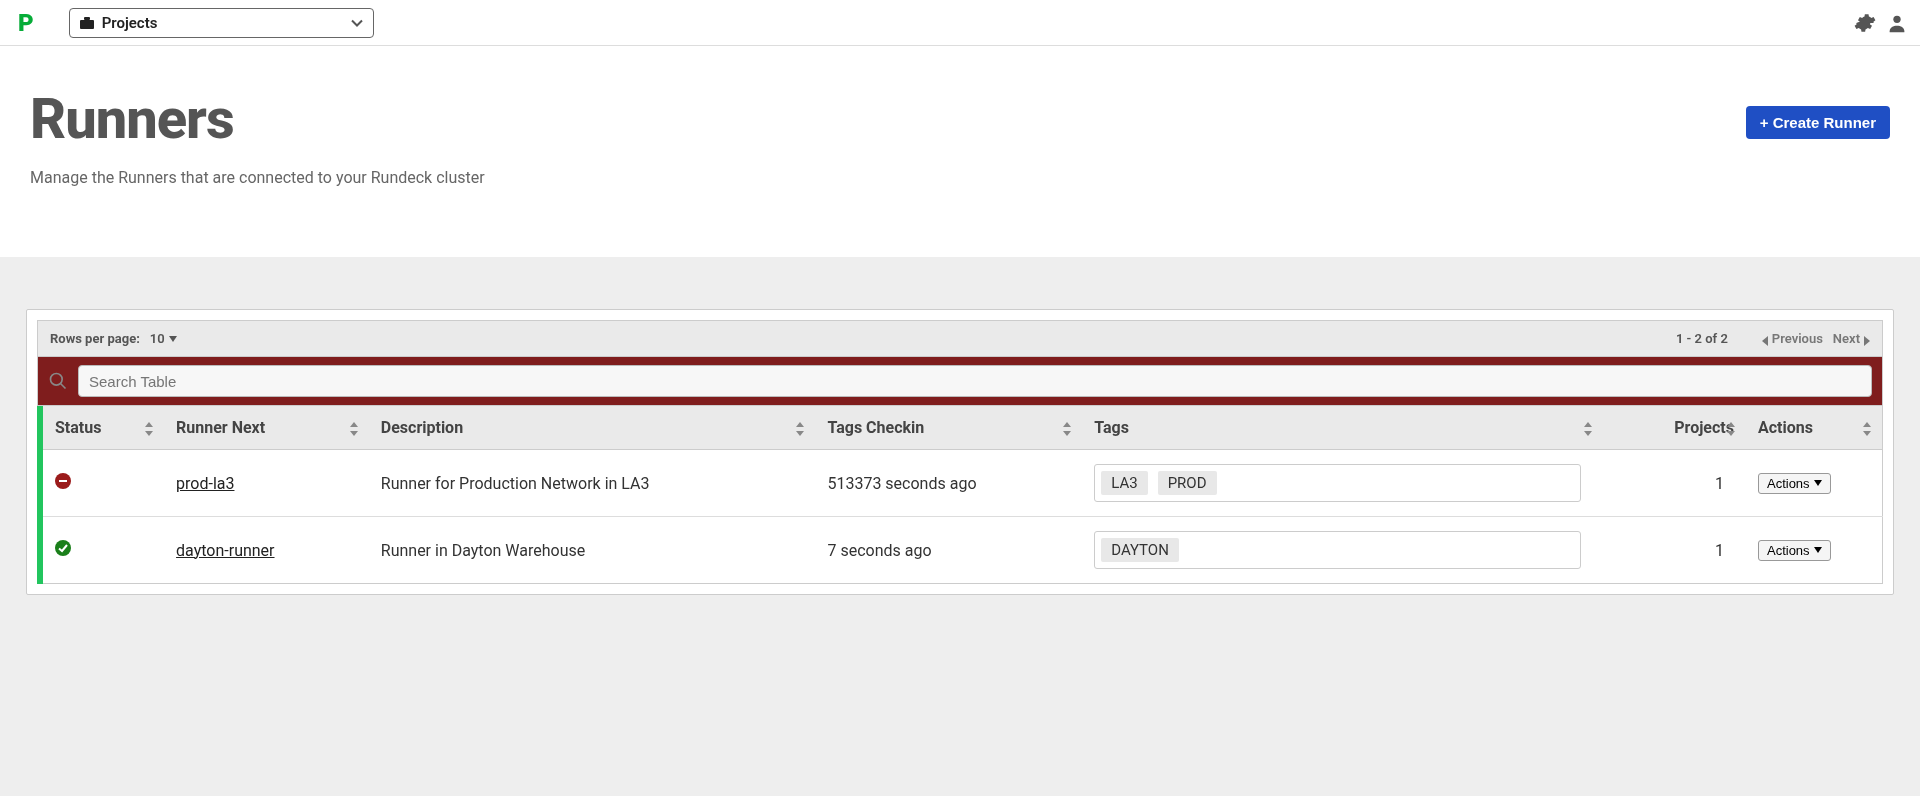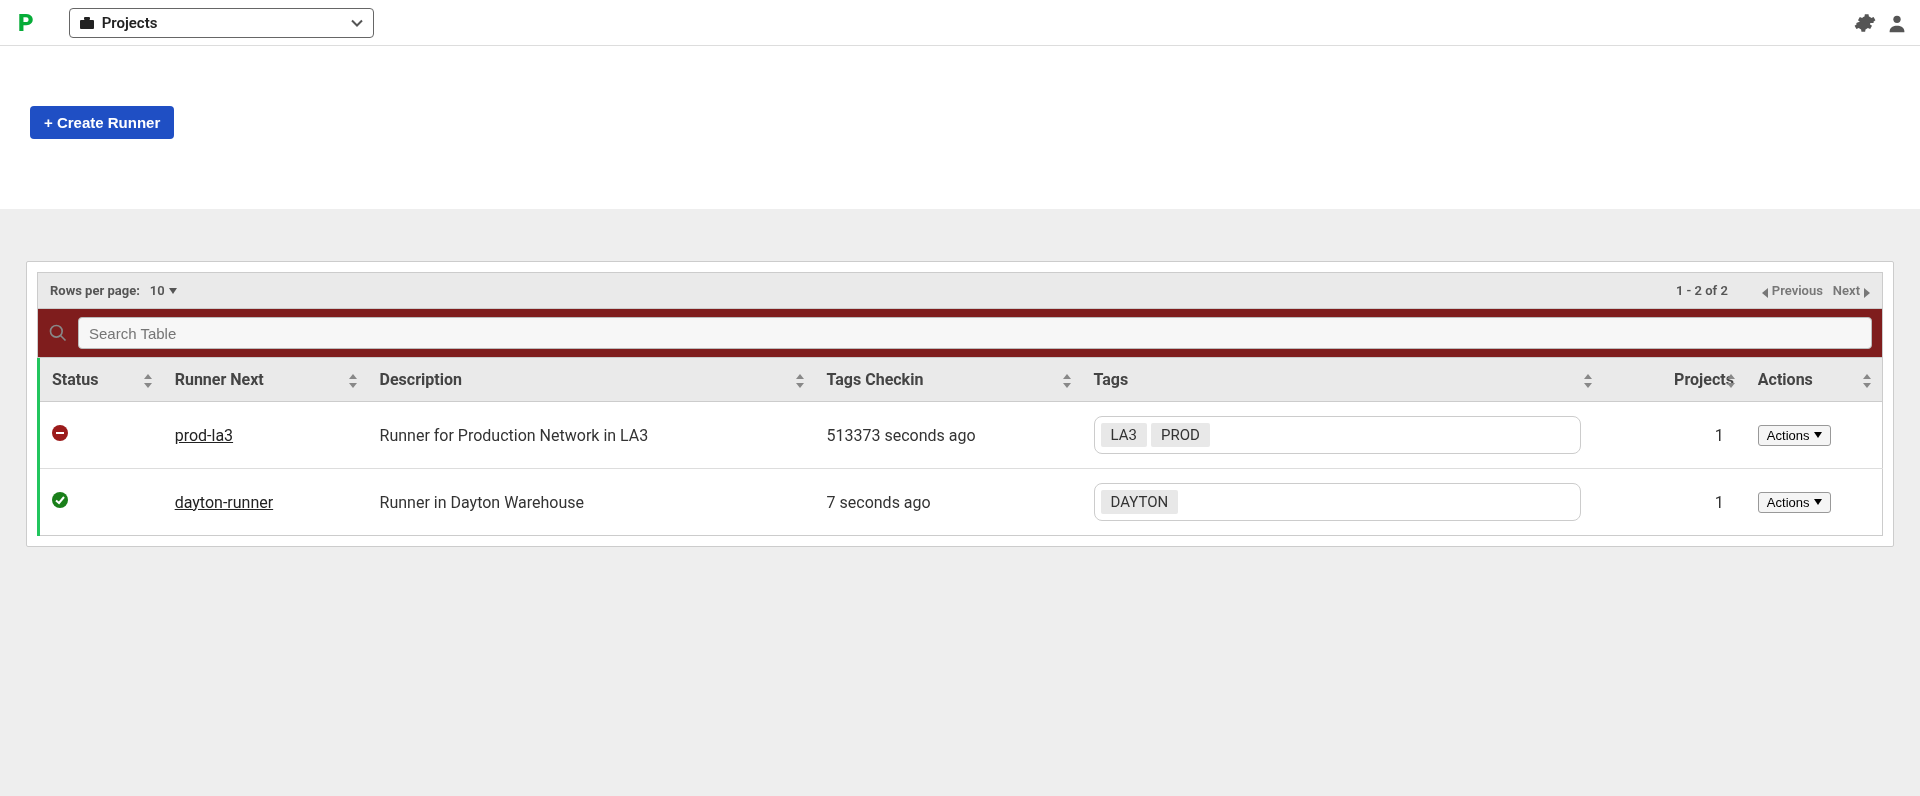--- a/index.html
+++ b/index.html
@@ -116,21 +116,21 @@
     border: 1px solid #bbb;
     border-radius: 4px;
     padding: 0 10px;
     font-size: 15px;
     background: #f7f7f7;
   }
 
   table.runners {
     width: 100%;
     border-collapse: collapse;
-    border-left: 3px solid #22c55e;
+    border-left: 6px solid #22c55e;
     border-right: 1px solid #ccc;
     border-bottom: 1px solid #ccc;
   }
   table.runners thead th {
     background: #eaeaea;
     text-align: left;
     font-size: 16px;
     font-weight: 700;
     padding: 12px 12px;
     border-bottom: 1px solid #ccc;
@@ -149,24 +149,24 @@
   table.runners tbody td {
     padding: 14px 12px;
     border-top: 1px solid #ddd;
     font-size: 16px;
     vertical-align: middle;
   }
   .status-icon { width: 16px; height: 16px; }
   .runner-link { color: #222; text-decoration: underline; cursor: pointer; }
   .tags-box {
     border: 1px solid #ccc;
-    border-radius: 8px;
+    border-radius: 3px;
     padding: 6px;
     display: inline-flex;
-    gap: 4px;
+    gap: 10px;
     width: 98%;
     min-height: 34px;
     align-items: center;
   }
   .tag {
     background: #e8e8e8;
     padding: 3px 10px;
     border-radius: 2px;
     font-size: 15px;
   }
@@ -216,20 +216,24 @@
       <path d="M12 8a4 4 0 100 8 4 4 0 000-8zm9.4 4a7.5 7.5 0 00-.15-1.5l2.1-1.6-2-3.4-2.5 1a7.6 7.6 0 00-2.6-1.5l-.4-2.6h-4l-.4 2.6a7.6 7.6 0 00-2.6 1.5l-2.5-1-2 3.4 2.1 1.6A7.5 7.5 0 002.6 12c0 .5.05 1 .15 1.5l-2.1 1.6 2 3.4 2.5-1c.8.65 1.65 1.15 2.6 1.5l.4 2.6h4l.4-2.6c.95-.35 1.8-.85 2.6-1.5l2.5 1 2-3.4-2.1-1.6c.1-.5.15-1 .15-1.5z"></path>
     </svg>
   <svg class="topbar-icon" viewBox="0 0 24 24" fill="currentColor">
       <circle cx="12" cy="8" r="4"></circle>
       <path d="M4 21c0-4 4-6 8-6s8 2 8 6v1H4v-1z"></path>
     </svg>
 </div>
 
 <div class="header-area">
   <div class="header-row">
+    <div>
+      <h1 class="page-title">Runners</h1>
+      <div class="page-subtitle">Manage the Runners that are connected to your Rundeck cluster</div>
+    </div>
     <button class="create-btn">+ Create Runner</button>
   </div>
 </div>
 
 <div class="content-wrap">
   <div class="card">
 
     <div class="pager-row">
       <span class="label">Rows per page:</span>
       <span class="rpp">

